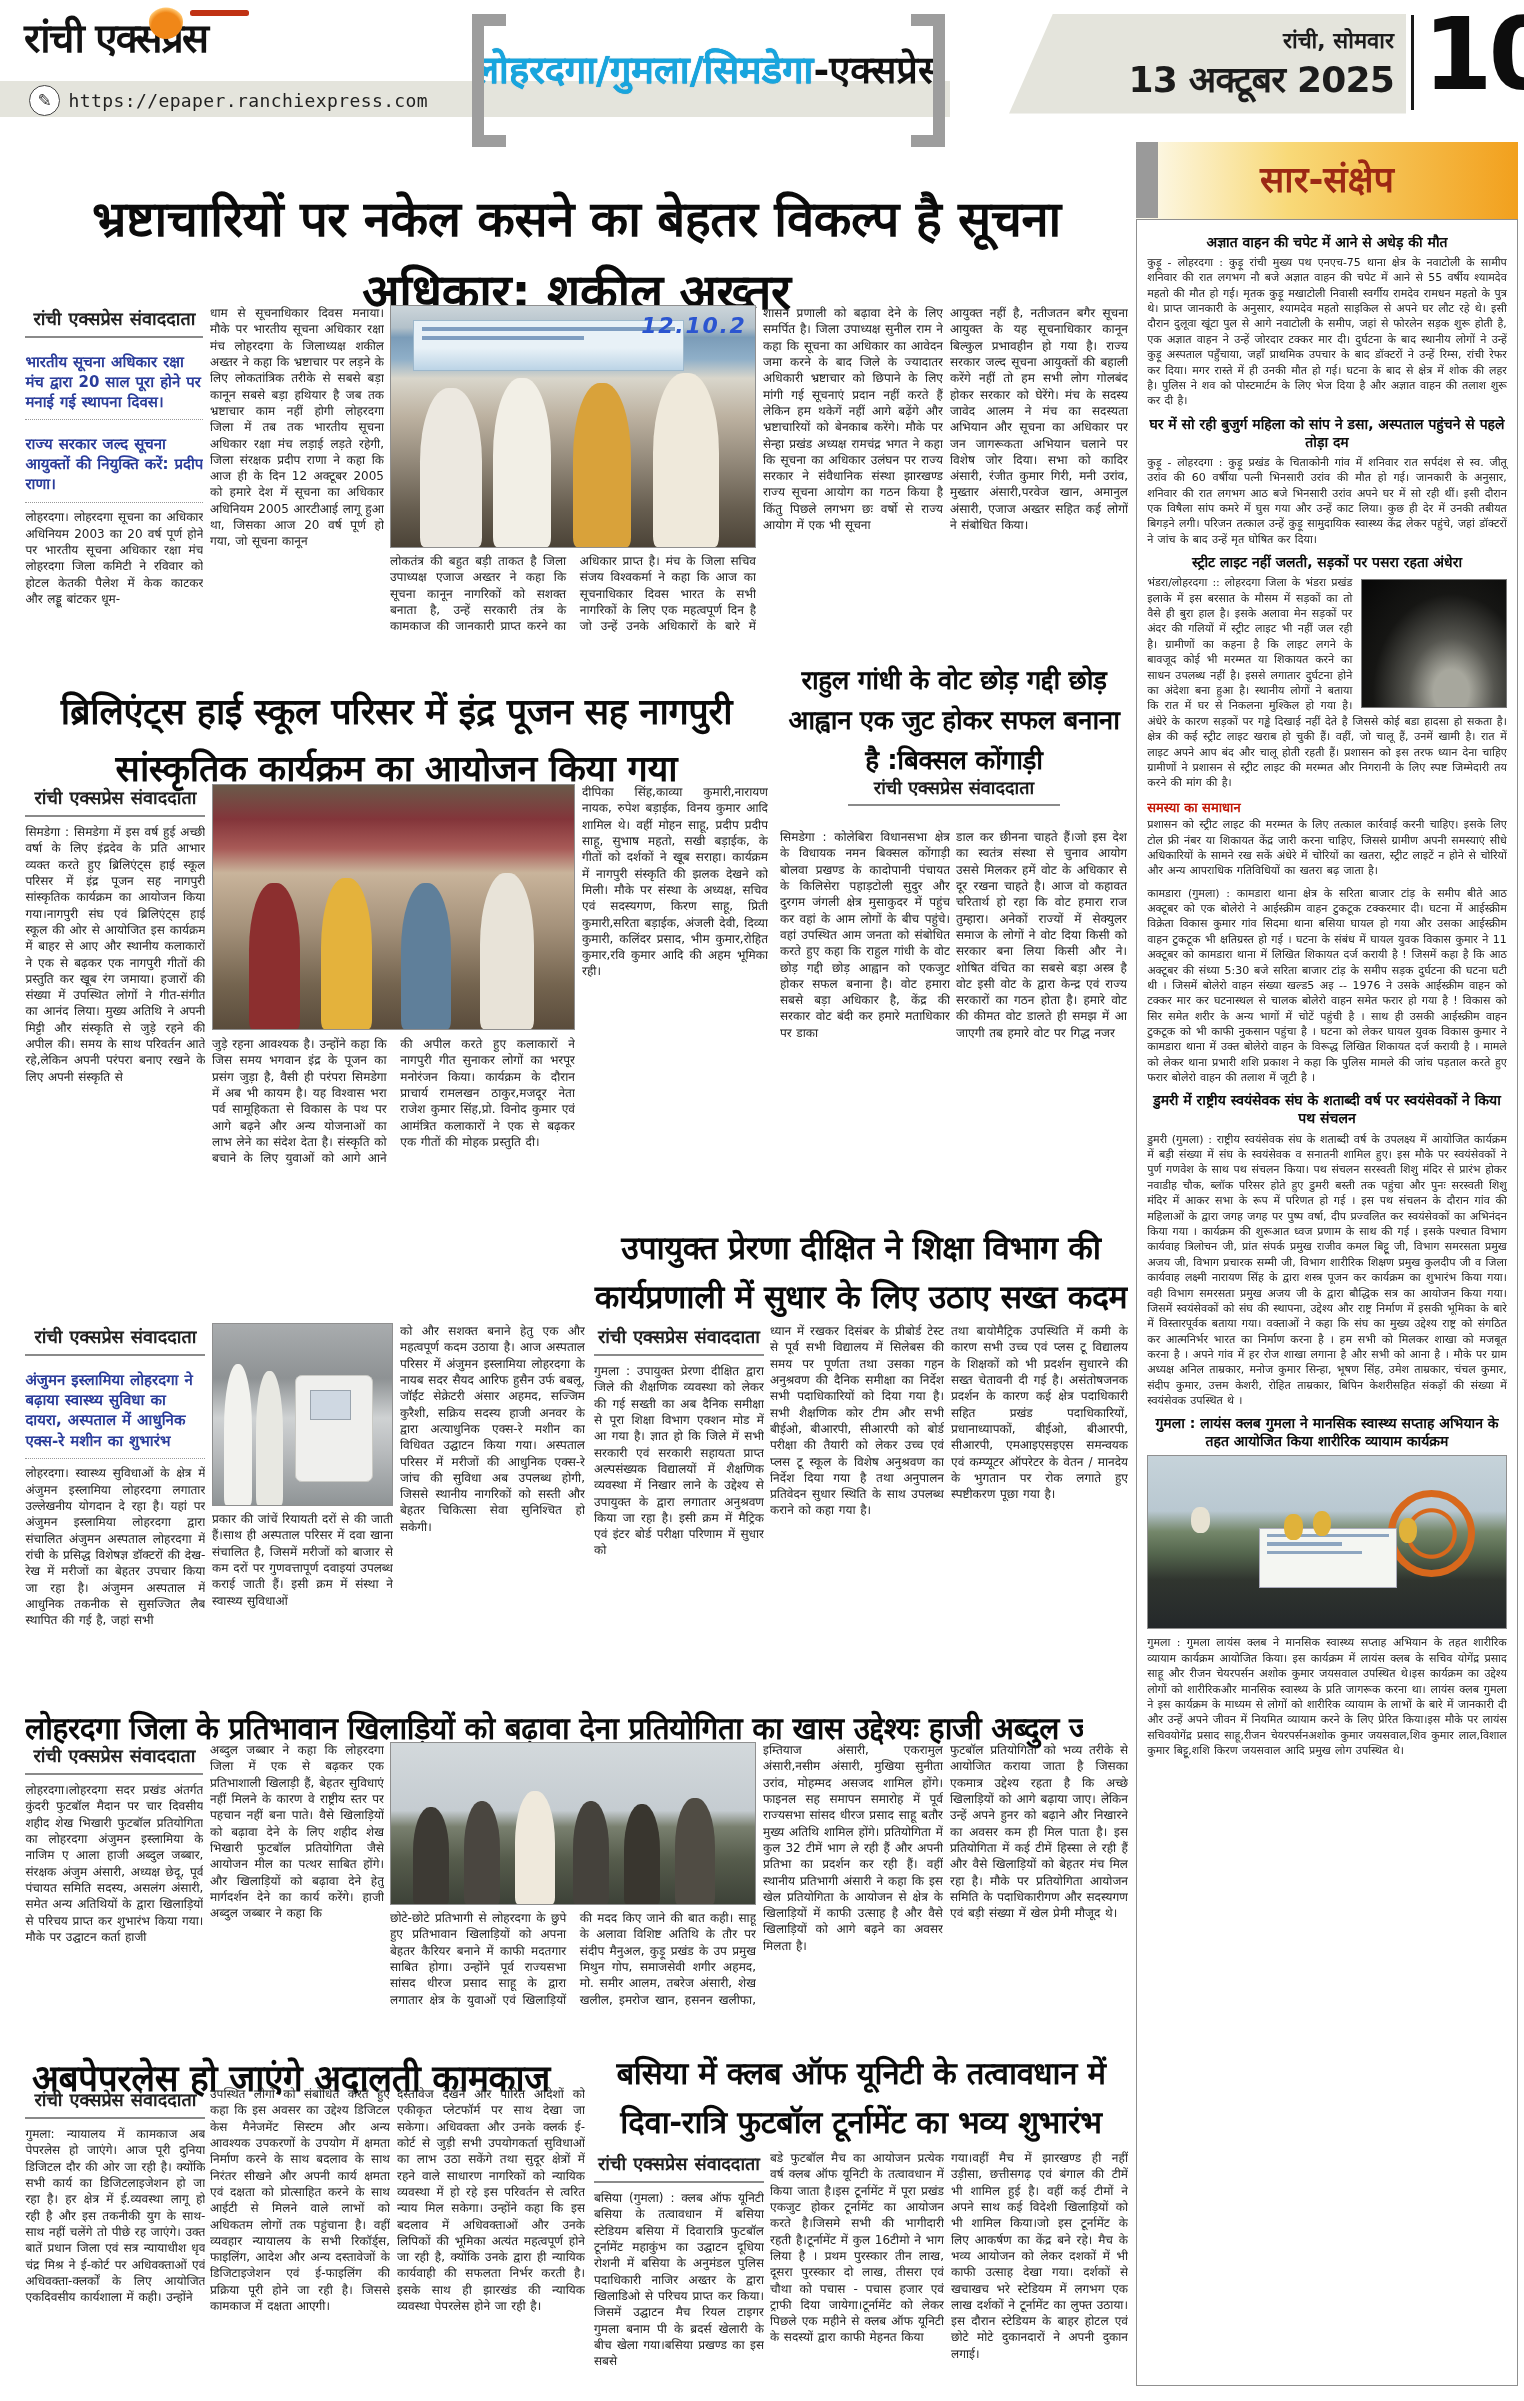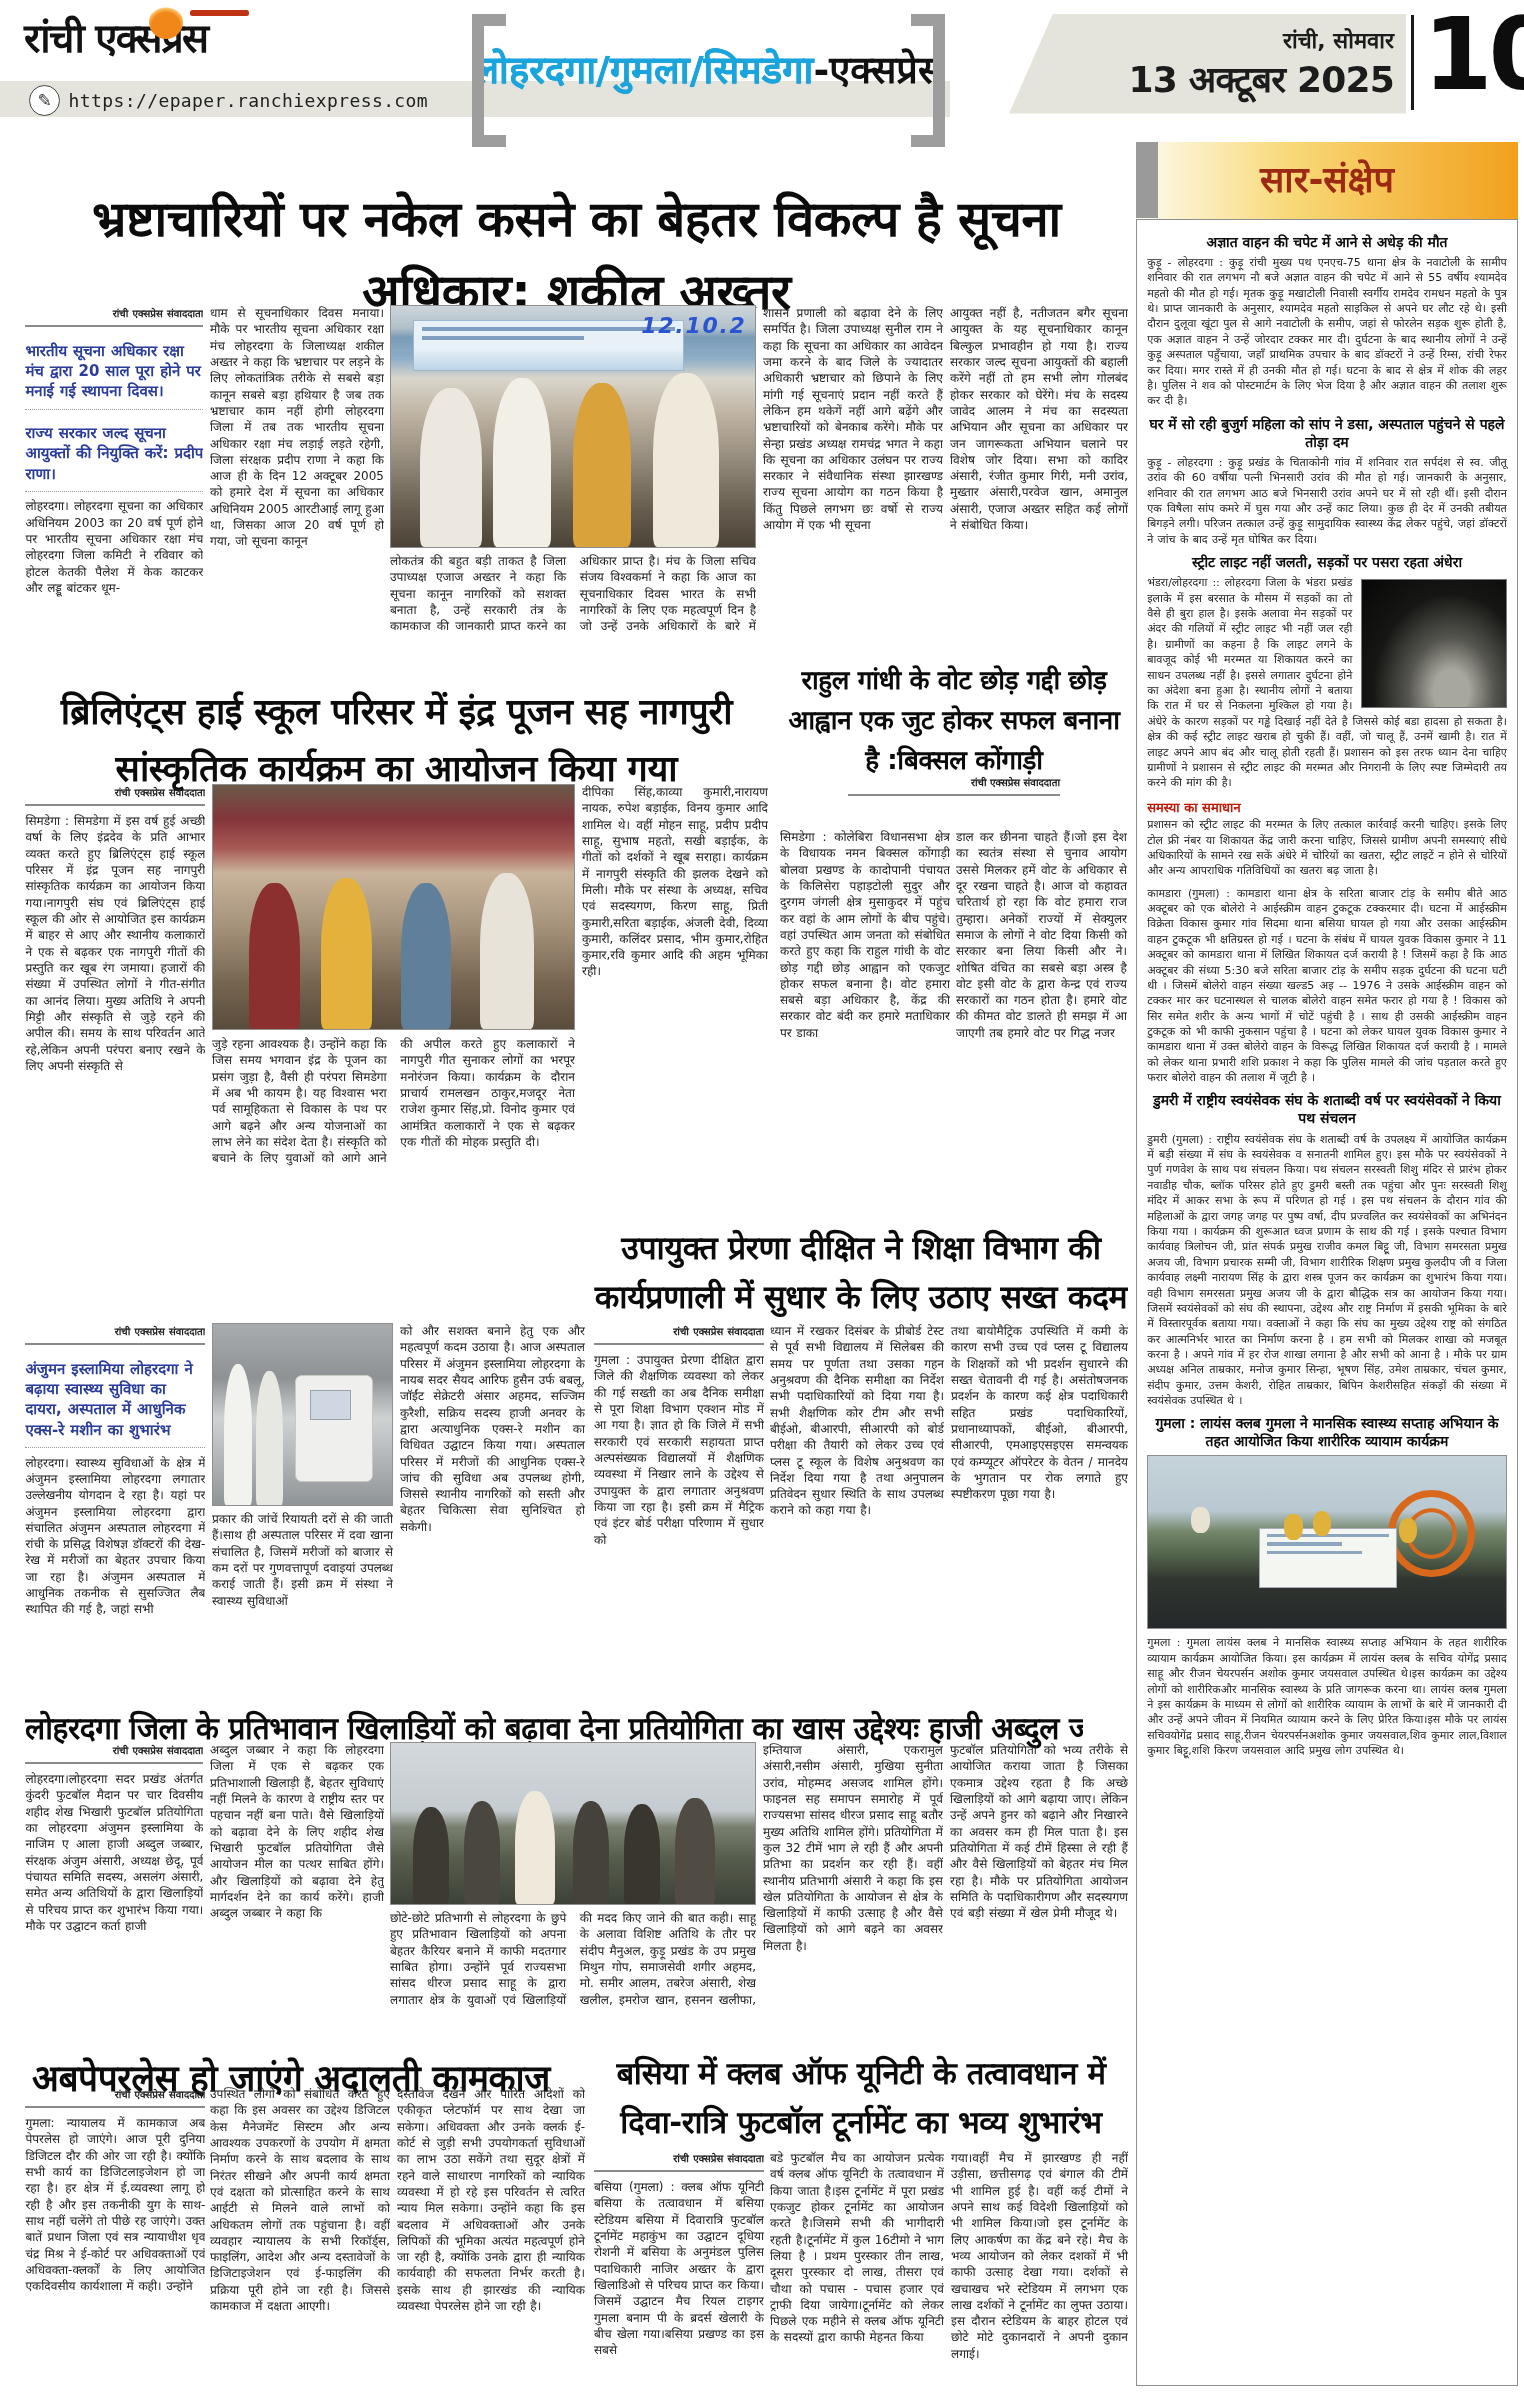--- a/index.html
+++ b/index.html
@@ -26,21 +26,21 @@
   .dateband{left:1009px;top:13.6px;width:397px;height:100px;background:#e4e4dc;
        clip-path:polygon(44px 0,100% 0,100% 100%,0 100%);
        display:flex;flex-direction:column;justify-content:center;align-items:flex-end;padding-right:12px;box-sizing:border-box;}
   .dateband .d1{font-size:22px;font-weight:700;}
   .dateband .d2{font-size:36px;font-weight:700;letter-spacing:-0.8px;}
   .vrule{left:1411px;top:15.3px;width:2.5px;height:95px;background:#1a1a1a;}
   .pageno{left:1423px;top:0px;font-size:100px;font-weight:700;letter-spacing:-4.2px;color:#0d0d0d;line-height:1.1;}
   
   .hl{font-weight:700;text-align:center;color:#0b0b0b;letter-spacing:-0.4px;overflow:hidden;}
   .col{font-size:12px;line-height:1.36;text-align:justify;color:#232323;overflow:hidden;word-spacing:0.8px;}
-  .byl{font-weight:700;font-size:10px;text-align:right;margin:0 0 6.8px 0;padding:1.7px 0 5.1px 0;
+  .byl{font-weight:700;font-size:18px;text-align:center;margin:0 0 6.8px 0;padding:1.7px 0 5.1px 0;
        border-bottom:2.5px double #8a8a8a;}
   .bluesub{color:#2b3d9b;font-weight:700;font-size:15px;line-height:1.35;text-align:left;
        padding:6.8px 0;border-bottom:0.8px dotted #999;margin-bottom:6.8px;}
   .ph{position:absolute;overflow:hidden;border:0.8px solid #8f8f8f;box-sizing:border-box;}
   .fig{position:absolute;border-radius:46% 46% 6% 6%;}
   .note-hand{position:absolute;right:8.5px;top:6.8px;color:#2b55d0;font-size:22px;font-weight:700;
        font-style:italic;letter-spacing:1.7px;}
   .banner-strip{position:absolute;left:6%;top:6%;width:74%;height:20%;
        background:linear-gradient(180deg,#e8f1f7 0 55%,#bcd4e6 100%);border:0.8px solid #9db8cc;}
   .banner-strip i{display:block;height:4.2px;margin:5.1px 8.5px;background:rgba(40,90,150,.55);}

